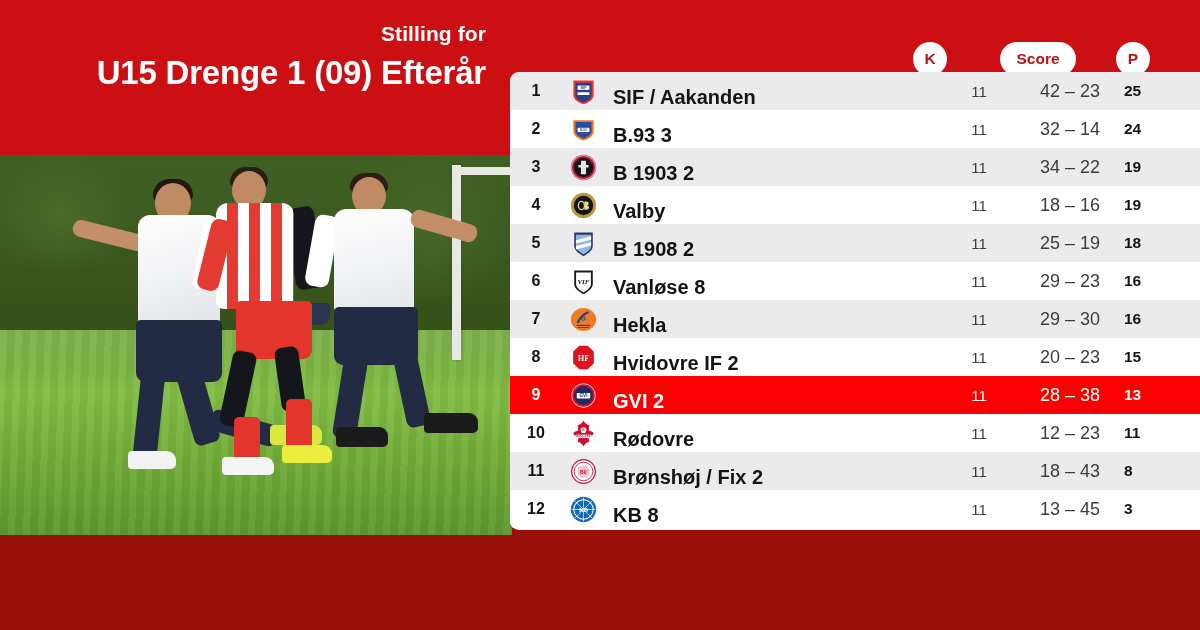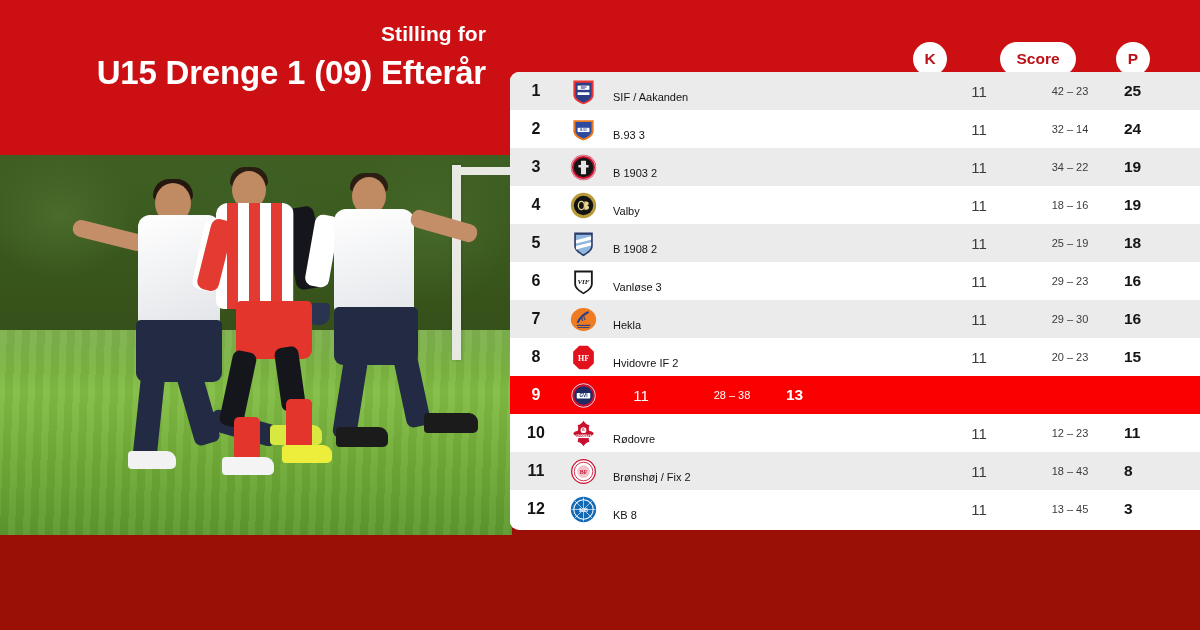--- a/index.html
+++ b/index.html
@@ -113,28 +113,28 @@
     background:#ffffff;
   }
   .row.alt{ background:#ebebeb; }
   .row.hl{ background:#fa0000; }
   .c-pos{
     width:52px; text-align:center; font-size:16px; font-weight:bold; color:#141414;
     flex:0 0 52px;
   }
   .c-logo{ width:42px; flex:0 0 42px; display:flex; align-items:center; justify-content:center; }
   .c-team{
-    flex:1 1 auto; font-size:11px; font-weight:normal; color:#141414;
+    flex:1 1 auto; font-size:20px; font-weight:bold; color:#141414;
     padding-left:9px; white-space:nowrap; overflow:hidden;margin-top:12px;
   }
   .c-k{
     width:74px; flex:0 0 74px; text-align:center; font-size:15px; color:#3c3c3c;
   }
   .c-score{
-    width:108px; flex:0 0 108px; text-align:center; font-size:11px; color:#3c3c3c;
+    width:108px; flex:0 0 108px; text-align:center; font-size:18px; color:#3c3c3c;
   }
   .c-p{
     width:76px; flex:0 0 76px; text-align:left; font-size:15.5px;
     font-weight:bold; color:#141414;
   }
   .row.hl .c-pos,.row.hl .c-team,.row.hl .c-k,.row.hl .c-score,.row.hl .c-p{ color:#ffffff; }
 
   .logo-wrap{ width:27px; height:27px; display:block; }
 
   
@@ -299,21 +299,21 @@
     </div>
     <div class="row">
       <div class="c-pos">6</div>
       <div class="c-logo">
         <svg class="logo-wrap" viewBox="0 0 32 32">
           <path d="M5 3h22v16c0 6-7.4 10-11 12-3.6-2-11-6-11-12z" fill="#1a1a1a"></path>
           <path d="M7.2 5.2h17.6V19c0 4.8-6.1 8.3-8.8 9.9C13.3 27.3 7.2 23.8 7.2 19z" fill="#fff"></path>
           <text x="16" y="19" font-size="8.4" font-family="serif" font-style="italic" font-weight="bold" fill="#1a1a1a" text-anchor="middle">VIF</text>
         </svg>
       </div>
-      <div class="c-team">Vanløse 3</div>
+      <div class="c-team">Vanløse 8</div>
       <div class="c-k">11</div>
       <div class="c-score">29 – 23</div>
       <div class="c-p">16</div>
     </div>
     <div class="row alt">
       <div class="c-pos">7</div>
       <div class="c-logo">
         <svg class="logo-wrap" viewBox="0 0 32 32">
           <ellipse cx="16" cy="16" rx="15" ry="13.5" fill="#ef7b22"></ellipse>
           <path d="M9 20c3-7 8-11 13-13" stroke="#2b3f86" stroke-width="2.6" fill="none"></path>
@@ -346,20 +346,21 @@
       <div class="c-pos">9</div>
       <div class="c-logo">
         <svg class="logo-wrap" viewBox="0 0 32 32">
           <circle cx="16" cy="16" r="15" fill="#c8102e"></circle>
           <circle cx="16" cy="16" r="11" fill="#1d2a63"></circle>
           <rect x="8" y="13" width="16" height="6.5" rx="1" fill="#fff"></rect>
           <text x="16" y="18.3" font-size="5.6" font-family="sans-serif" font-weight="bold" fill="#1d2a63" text-anchor="middle">GVI</text>
           <circle cx="16" cy="16" r="14" fill="none" stroke="#fff" stroke-width=".9"></circle>
         </svg>
       </div>
+      <div class="c-team">GVI 2</div>
       <div class="c-k">11</div>
       <div class="c-score">28 – 38</div>
       <div class="c-p">13</div>
     </div>
     <div class="row">
       <div class="c-pos">10</div>
       <div class="c-logo">
         <svg class="logo-wrap" viewBox="0 0 32 32">
           <path d="M16 1c2 3 4 5 7 5-1 3-1 5 0 7 3 0 5 2 5 3s-2 3-5 3c-1 2-1 4 0 7-3 0-5 2-7 5-2-3-4-5-7-5 1-3 1-5 0-7-3 0-5-2-5-3s2-3 5-3c1-2 1-4 0-7 3 0 5-2 7-5z" fill="#c8102e"></path>
           <circle cx="16" cy="12" r="3.4" fill="#fff"></circle>

